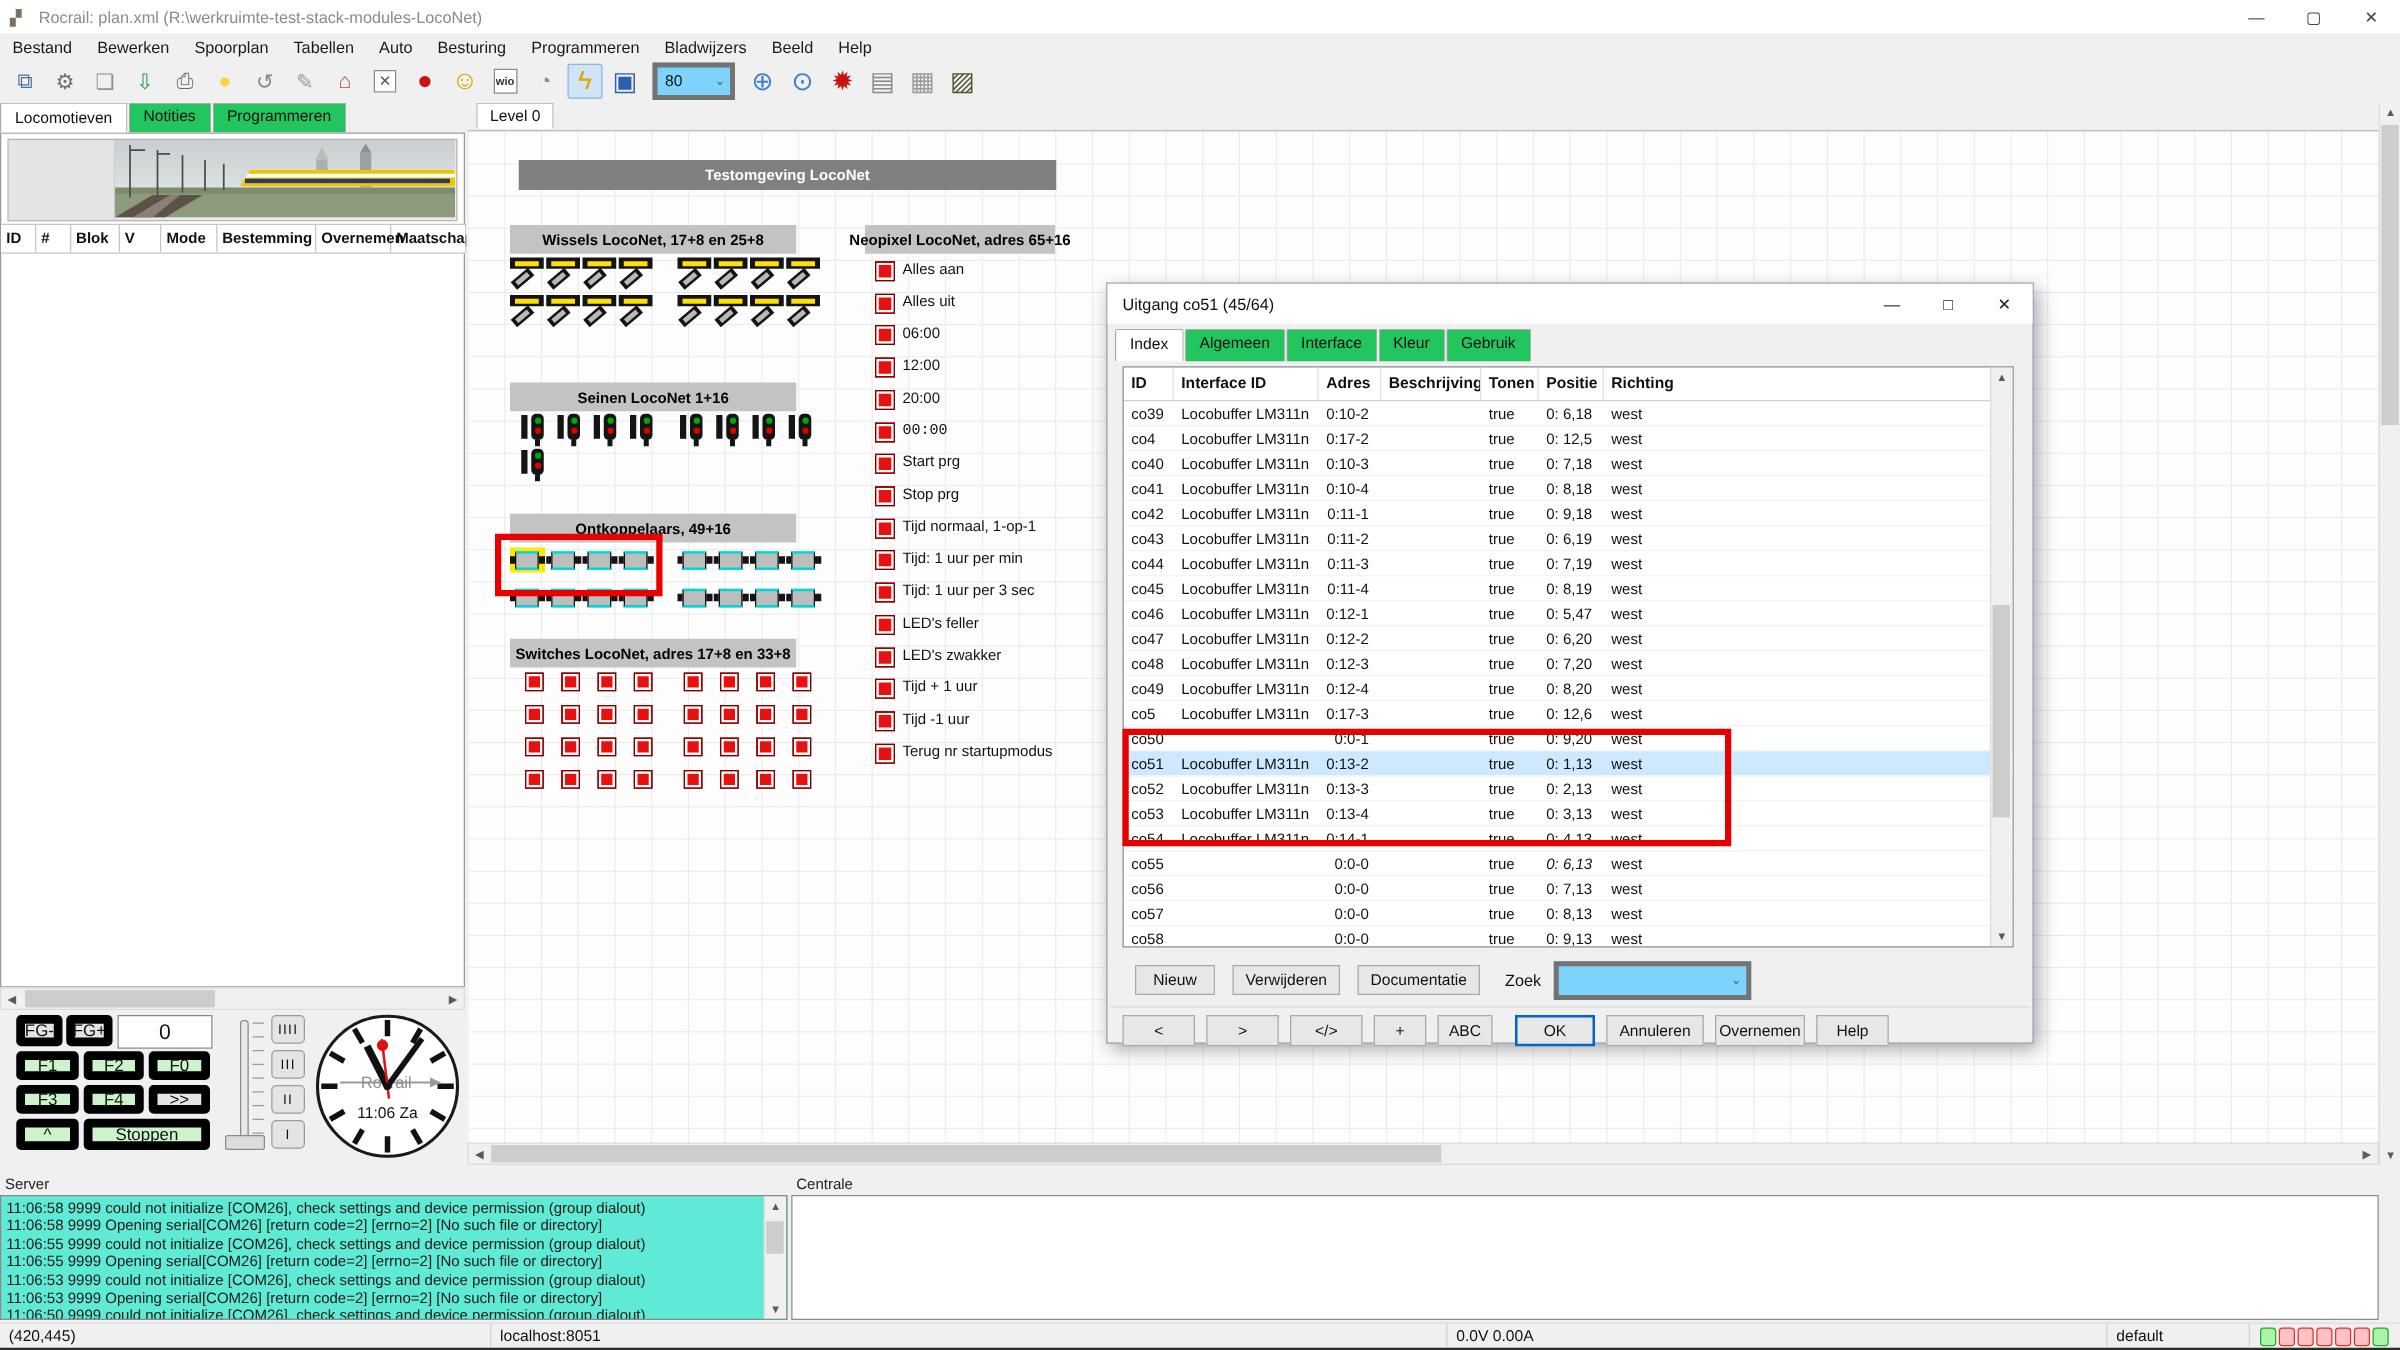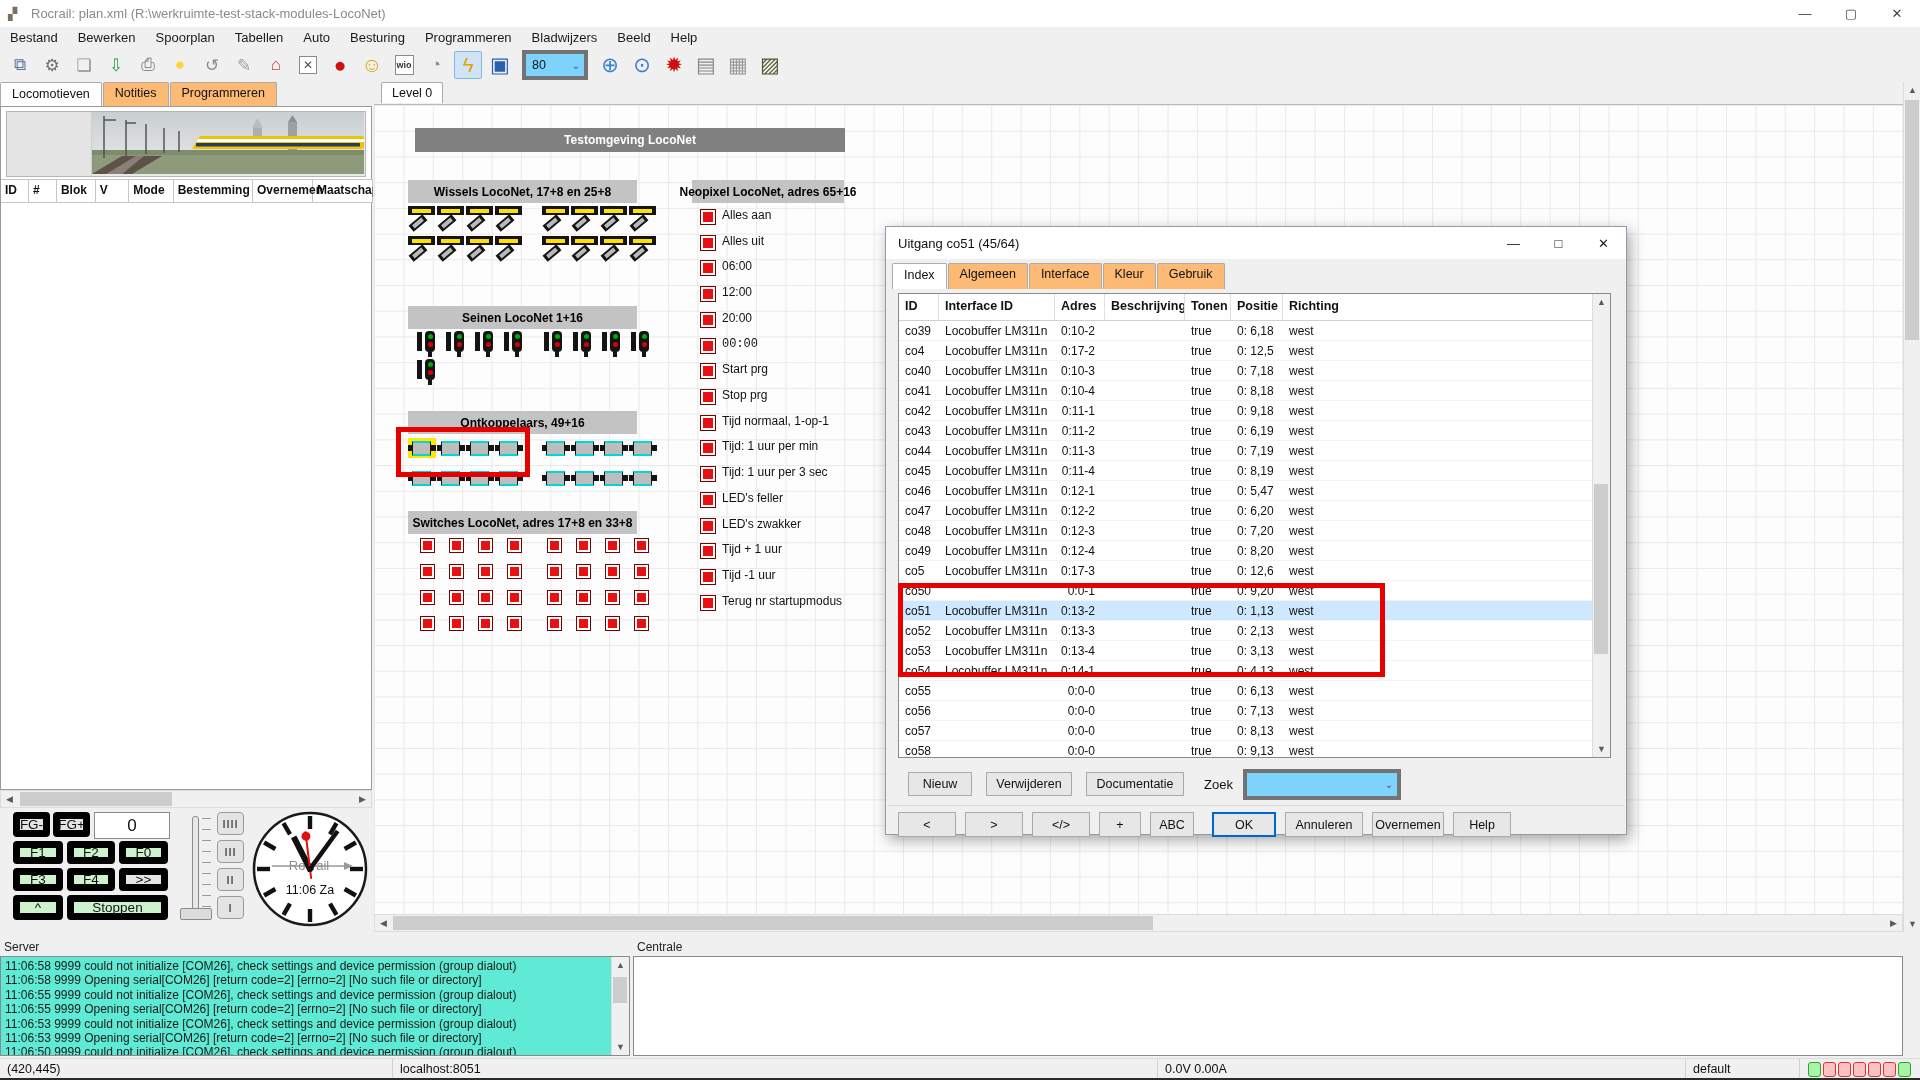--- a/index.html
+++ b/index.html
@@ -24,21 +24,21 @@
   .tool.small span{font-size:9px;font-weight:bold;padding:2px 1px}
   .tool.big{font-size:21px}
   .combo{height:22px;background:#7dd3fc;border:4px solid #737373;display:flex;align-items:center;
          font-size:12.5px}
   #zoomcombo{width:58px;margin:0 4px}
   .combo .val{flex:1;padding-left:6px}
   .combo .chev{width:16px;color:#555;font-size:10px;text-align:center}
   
   #leftpanel{position:absolute;left:0;top:82px;width:374px;height:850px;background:#f0f0f0}
   .tabsrow{position:absolute;left:0;top:0;height:24px;display:flex;font-size:12.5px}
-  .tab{padding:3px 11px 4px;border:1px solid #ababab;border-bottom:none;background:#fdba74;
+  .tab{padding:3px 11px 4px;border:1px solid #ababab;border-bottom:none;background:#22c55e;
        margin-right:1px;border-radius:2px 2px 0 0}
   .tab.on{background:#fff;position:relative;z-index:2;padding-top:4px}
   #listbox{position:absolute;left:0;top:24px;width:372px;height:684px;background:#fff;
            border:1px solid #9a9a9a;box-sizing:border-box}
   #photobox{position:absolute;left:5px;top:4px;width:358px;height:64px;border:1px solid #b5b5b5;
             background:#e9e9e9;display:flex}
   #photoblank{width:84px;height:100%;background:#e4e4e4;border-right:1px solid #cfcfcf}
   #locoheader{position:absolute;left:0;top:72px;width:372px;height:22px;display:flex;
               border-top:1px solid #c6c6c6;border-bottom:1px solid #c6c6c6;background:#fff;
               font-size:12px;font-weight:bold;overflow:hidden}
@@ -899,21 +899,21 @@
           <div class="dc" style="width: 46px;">true</div>
           <div class="dc" style="width: 52px;">0: 4,13</div>
           <div class="dc" style="flex: 1 1 0%;">west</div>
         </div>
         <div class="drow">
           <div class="dc" style="width: 40px;">co55</div>
           <div class="dc" style="width: 116px;"></div>
           <div class="dc r" style="width: 50px;">0:0-0</div>
           <div class="dc" style="width: 80px;"></div>
           <div class="dc" style="width: 46px;">true</div>
-          <div class="dc" style="width: 52px;">0: 6,13</div>
+          <div class="dc" style="width: 52px; font-style: italic;">0: 6,13</div>
           <div class="dc" style="flex: 1 1 0%;">west</div>
         </div>
         <div class="drow">
           <div class="dc" style="width: 40px;">co56</div>
           <div class="dc" style="width: 116px;"></div>
           <div class="dc r" style="width: 50px;">0:0-0</div>
           <div class="dc" style="width: 80px;"></div>
           <div class="dc" style="width: 46px;">true</div>
           <div class="dc" style="width: 52px;">0: 7,13</div>
           <div class="dc" style="flex: 1 1 0%;">west</div>

